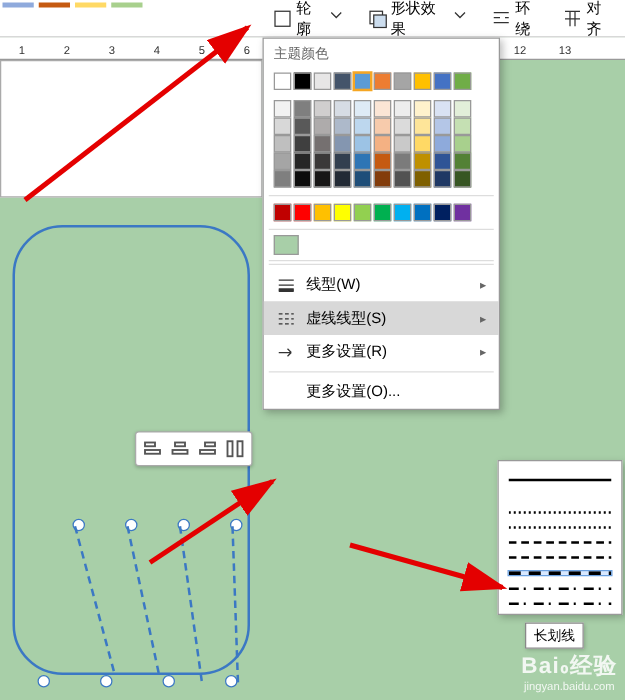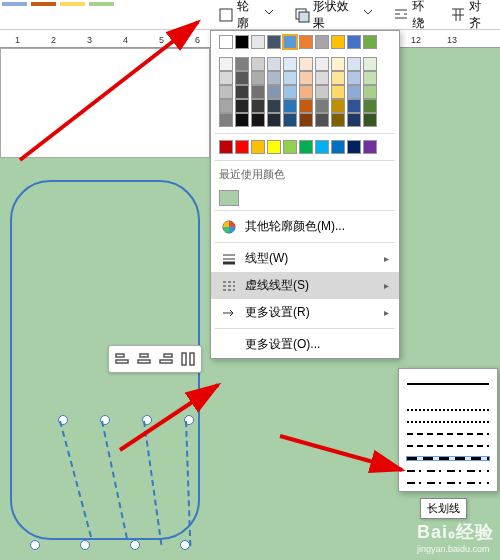--- a/index.html
+++ b/index.html
@@ -33,21 +33,21 @@
 .submenu{position:absolute;left:398px;top:368px;width:100px;background:#fff;border:1px solid #999;box-shadow:2px 2px 6px rgba(0,0,0,.25);z-index:11;padding:4px 0}
 .ls{height:16px;margin:3px 8px;cursor:pointer;background-repeat:repeat-x;background-position:left center}
 .ls.solid{border-top:2px solid #000;margin-top:10px}
 .ls.d1{background-image:linear-gradient(90deg,#000 2px,transparent 2px);background-size:4px 2px;height:2px;margin-top:10px}
 .ls.d2{background-image:linear-gradient(90deg,#000 6px,transparent 6px);background-size:10px 2px;height:2px;margin-top:10px}
 .ls.d3{background-image:linear-gradient(90deg,#000 10px,transparent 10px);background-size:16px 3px;height:3px;margin-top:10px}
 .ls.d4{background-image:linear-gradient(90deg,#000 8px,transparent 8px,transparent 12px,#000 12px,#000 14px,transparent 14px);background-size:20px 2px;height:2px;margin-top:10px}
 .ls.hl{background-color:#d8e8ff;outline:1px solid #6aa0e0}
 .tooltip{position:absolute;left:420px;top:498px;background:#fff;border:1px solid #888;padding:2px 6px;font-size:11px;box-shadow:1px 1px 3px rgba(0,0,0,.2);z-index:12}
 .arrow{position:absolute;z-index:20;pointer-events:none}
-.watermark{position:absolute;right:6px;bottom:6px;z-index:30;text-align:left;color:#fff;opacity:.85}
+.watermark{position:absolute;right:6px;bottom:6px;z-index:30;text-align:center;color:#fff;opacity:.85}
 .watermark .b{font-size:18px;font-weight:bold;letter-spacing:1px}
 .watermark .s{font-size:9px}
 .handle{position:absolute;width:10px;height:10px;background:#fff;border:1px solid #3b78c4;border-radius:50%}
 .shape-line{position:absolute;border-top:2px dashed #3b78c4}
 .shape-round{position:absolute;border:2px solid #3b78c4;border-radius:40px}
 </style>
 </head>
 <body>
 
 <div class="canvas"></div>
@@ -147,20 +147,21 @@
     </div>
   <div>
       <svg>
         <rect x="2" y="2" width="4" height="12"></rect>
         <rect x="10" y="2" width="4" height="12"></rect>
       </svg>
     </div>
 </div>
 
 <div class="dropdown">
+  <div class="dd-label">主题颜色</div>
   <div class="swatches" id="theme-row">
       <div class="sw" style="background: rgb(255, 255, 255);"></div>
       <div class="sw" style="background: rgb(0, 0, 0);"></div>
       <div class="sw" style="background: rgb(231, 230, 230);"></div>
       <div class="sw" style="background: rgb(68, 84, 106);"></div>
       <div class="sw sel" style="background: rgb(91, 155, 213);"></div>
       <div class="sw" style="background: rgb(237, 125, 49);"></div>
       <div class="sw" style="background: rgb(165, 165, 165);"></div>
       <div class="sw" style="background: rgb(255, 192, 0);"></div>
       <div class="sw" style="background: rgb(68, 114, 196);"></div>
@@ -225,33 +226,22 @@
       <div class="sw" style="background: rgb(255, 192, 0);"></div>
       <div class="sw" style="background: rgb(255, 255, 0);"></div>
       <div class="sw" style="background: rgb(146, 208, 80);"></div>
       <div class="sw" style="background: rgb(0, 176, 80);"></div>
       <div class="sw" style="background: rgb(0, 176, 240);"></div>
       <div class="sw" style="background: rgb(0, 112, 192);"></div>
       <div class="sw" style="background: rgb(0, 32, 96);"></div>
       <div class="sw" style="background: rgb(112, 48, 160);"></div>
     </div>
   <div class="dd-sep"></div>
-  <div class="dd-label">最近使用颜色</div>
   <div class="recent"></div>
   <div class="dd-sep"></div>
-  <div class="dd-row">
-    <svg>
-        <circle cx="8" cy="8" r="6" fill="none" stroke="#333"></circle>
-        <path d="M8 2a6 6 0 016 6H8z" fill="#e74c3c"></path>
-        <path d="M14 8a6 6 0 01-6 6V8z" fill="#3498db"></path>
-        <path d="M8 14a6 6 0 01-6-6h6z" fill="#2ecc71"></path>
-        <path d="M2 8a6 6 0 016-6v6z" fill="#f1c40f"></path>
-      </svg>
-    <span>其他轮廓颜色(M)...</span>
-  </div>
   <div class="dd-sep"></div>
   <div class="dd-row">
     <svg>
         <path d="M2 4h12M2 8h12M2 12h12" stroke="#333" stroke-width="1"></path>
         <path d="M2 12h12" stroke="#333" stroke-width="3"></path>
       </svg>
     <span>线型(W)</span>
     <span class="arr">▸</span>
   </div>
   <div class="dd-row hl">

